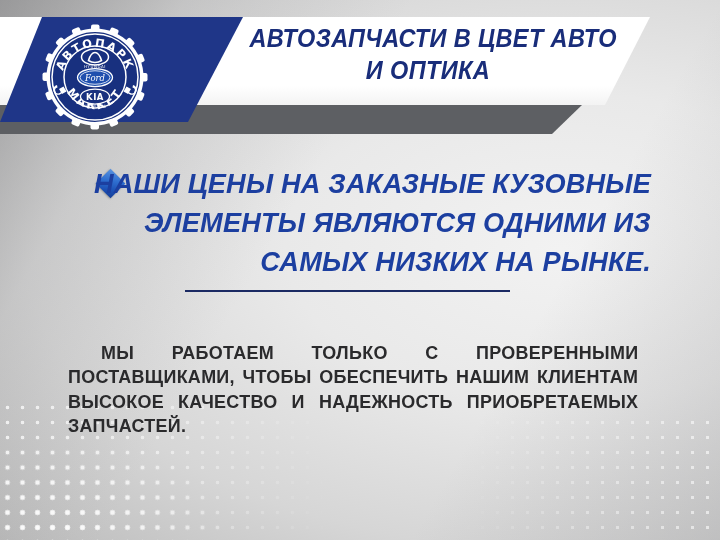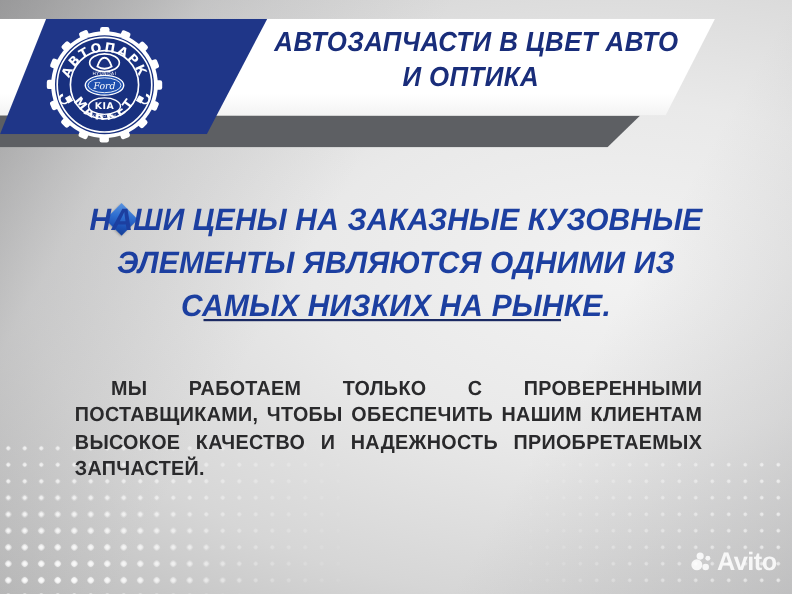--- a/index.html
+++ b/index.html
@@ -84,22 +84,22 @@
     transform:scaleX(.94);transform-origin:center top;
     white-space:nowrap;
   }
 
   
   .emblem{position:absolute;left:42px;top:24px;width:106px;height:106px;}
   .emblem svg{display:block;width:106px;height:106px;}
 
   
   .headline{
-    position:absolute;left:60px;top:180px;width:600px;
-    text-align:center;
+    position:absolute;left:60px;top:164px;width:600px;
+    text-align:right;
   }
   .headline-inner{
     display:block;
     color:#1c3fa0;
     font-family:"Liberation Sans", sans-serif;
     font-weight:700;font-style:italic;
     font-size:28px;line-height:39px;
     letter-spacing:.2px;
     text-transform:uppercase;
     transform:scaleX(.97);transform-origin:center top;
@@ -270,23 +270,14 @@
   <div class="headline">
     <span class="bullet"></span>
     <span class="headline-inner">НАШИ ЦЕНЫ НА ЗАКАЗНЫЕ КУЗОВНЫЕ</span>
     <span class="headline-inner">ЭЛЕМЕНТЫ ЯВЛЯЮТСЯ ОДНИМИ ИЗ</span>
     <span class="headline-inner">САМЫХ НИЗКИХ НА РЫНКЕ.</span>
   </div>
   <div class="rule"></div>
 
   <p class="body-copy">МЫ РАБОТАЕМ ТОЛЬКО С ПРОВЕРЕННЫМИ ПОСТАВЩИКАМИ, ЧТОБЫ ОБЕСПЕЧИТЬ НАШИМ КЛИЕНТАМ ВЫСОКОЕ КАЧЕСТВО И НАДЕЖНОСТЬ ПРИОБРЕТАЕМЫХ ЗАПЧАСТЕЙ.</p>
 
-  <div class="watermark">
-    <svg class="wm-mark" viewBox="0 0 40 40" aria-hidden="true">
-      <circle cx="11" cy="25" r="10" fill="rgba(255,255,255,.93)"></circle>
-      <circle cx="27" cy="29" r="6" fill="rgba(255,255,255,.93)"></circle>
-      <circle cx="17" cy="9" r="6.5" fill="rgba(255,255,255,.93)"></circle>
-      <circle cx="31" cy="13" r="4.5" fill="rgba(255,255,255,.93)"></circle>
-    </svg>
-    <span class="wm-text">Avito</span>
-  </div>
 
 </div>
 
 </body></html>

